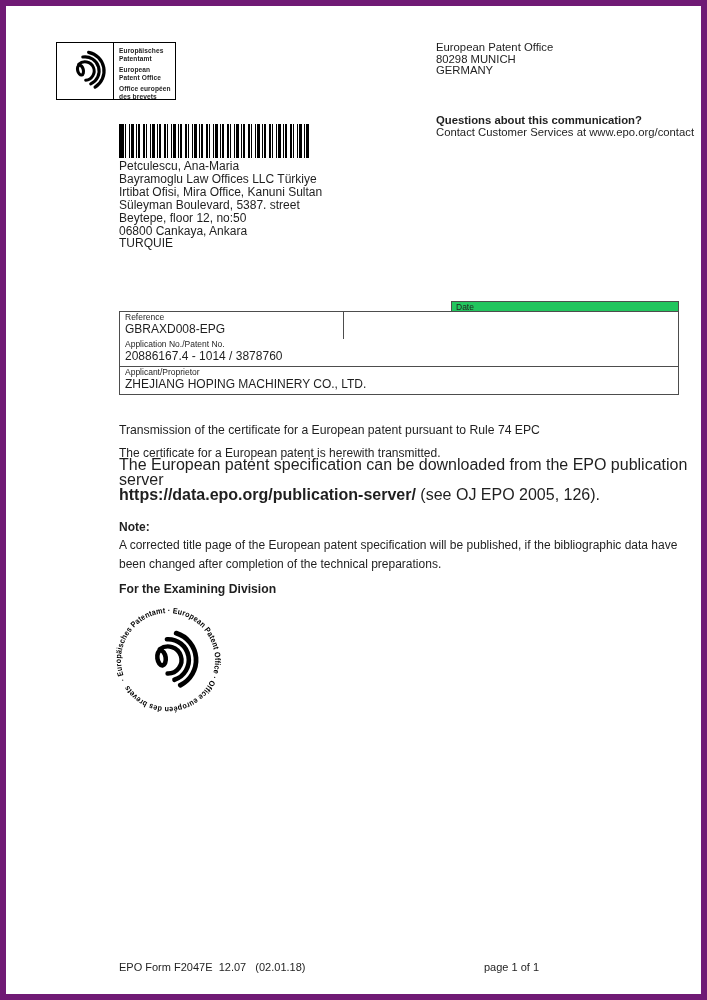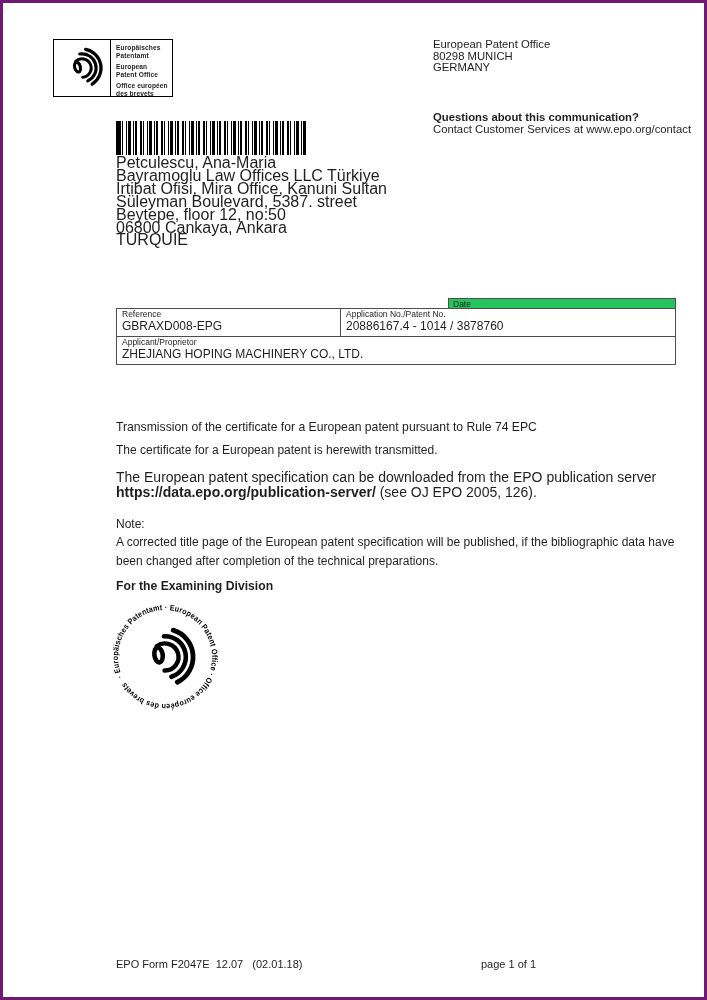--- a/index.html
+++ b/index.html
@@ -6,21 +6,21 @@
   html,body { background:#ffffff; }
   body {
     font-family:"Liberation Sans","DejaVu Sans",sans-serif;
     color:#1f1f1f;
     -webkit-font-smoothing:antialiased;
   }
   .page {
     position:relative;
     width:707px; height:1000px;
     background:#ffffff;
-    border:3px solid #701a75;
+    border:6px solid #701a75;
     overflow:hidden;
     padding-left:28px;
   }
 
   
   .logo-box {
     position:absolute; left:50px; top:36px;
     width:120px; height:58px;
     border:1.6px solid #000;
     display:flex; align-items:stretch;
@@ -58,21 +58,21 @@
       #000 3px,#000 4px,#fff 4px,#fff 7px,
       #000 7px,#000 8px,#fff 8px,#fff 9px,
       #000 9px,#000 12px,#fff 12px,#fff 14px,
       #000 14px,#000 15px,#fff 15px,#fff 16px,
       #000 16px,#000 18px,#fff 18px,#fff 21px);
   }
 
   
   .recipient {
     position:absolute; left:113px; top:154px;
-    font-size:16px; line-height:12.9px;
+    font-size:12px; line-height:12.9px;
   }
 
   
   .date-box {
     position:absolute; left:445px; top:258px;
     width:228px; height:35px;
     border:1.5px solid #4d4d4d;
     background:#22c55e;
     margin-top:37px;
   }
@@ -85,34 +85,34 @@
     font-size:12.5px; font-weight:bold;
   }
 
   
   .ref-table {
     position:absolute; left:113px; top:305px;
     width:560px;
     border:1.2px solid #4d4d4d;
     background:#fff;
   }
-  .ref-row { display:flex; }
+  .ref-row { display:flex;flex-direction:column; }
   .ref-row.first { border-bottom:1.2px solid #4d4d4d; }
   .ref-cell { padding:1px 4px 3px 5px; min-height:26px; }
   .ref-cell.c1 { width:224px; border-right:1.2px solid #4d4d4d; }
   .ref-cell.c2 { flex:1; }
   .ref-cell .lbl { font-size:8.5px; line-height:9.5px; }
   .ref-cell .val { font-size:12px; line-height:13.5px; }
 
   
   .abs { position:absolute; left:113px; }
   .subject   { top:417px; font-size:12.2px; font-weight:normal; }
   .para1     { top:440px; font-size:12px;text-align:center; }
-  .para2     { top:467px; font-size:14px; line-height:15px; }
-  .note-lbl  { top:514px; font-size:12px; }
+  .para2     { top:451px; font-size:16px; line-height:15px; }
+  .note-lbl  { top:514px; font-size:12px;font-weight:bold; }
   .note-text { top:530px; width:562px; font-size:12px; line-height:18.5px; }
   .signoff   { top:576px; font-size:12.2px; font-weight:bold;text-align:right; }
 
   
   .seal { position:absolute; left:99px; top:591px; }
 
   
   .footer-left  { position:absolute; left:113px; top:955px; font-size:11px; white-space:pre; }
   .footer-right { position:absolute; left:478px; top:955px; font-size:11px; }
 

